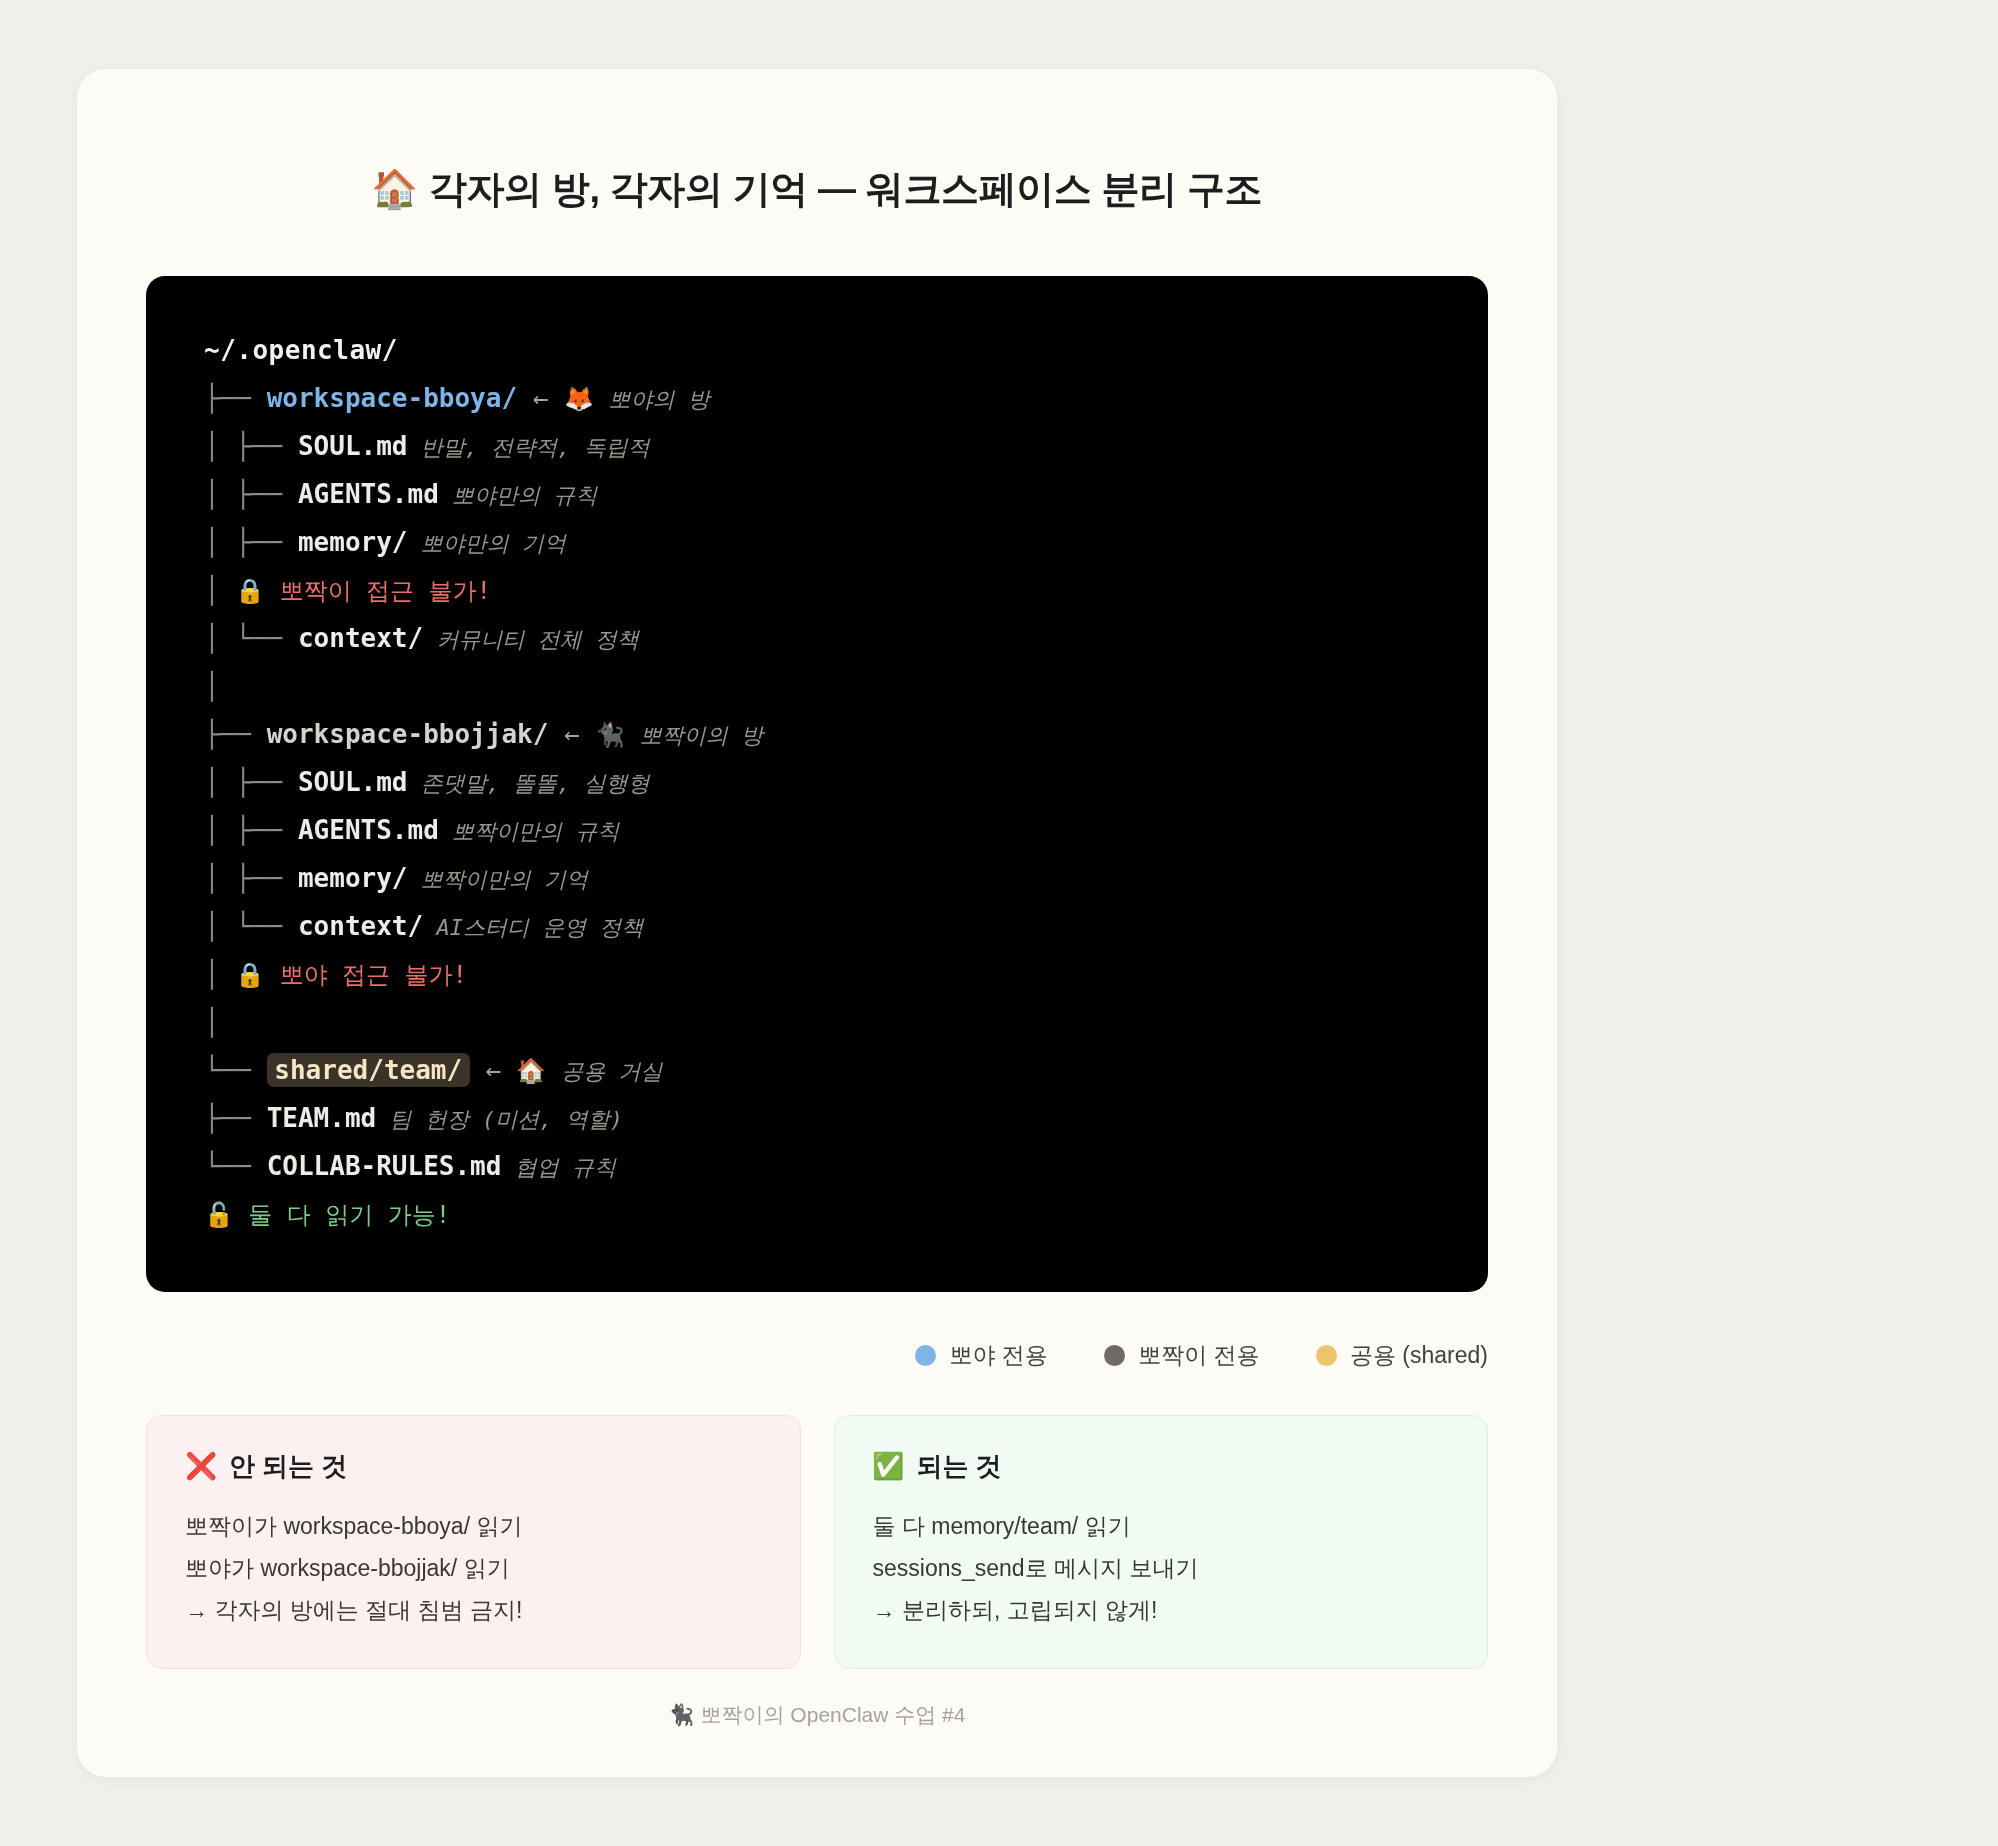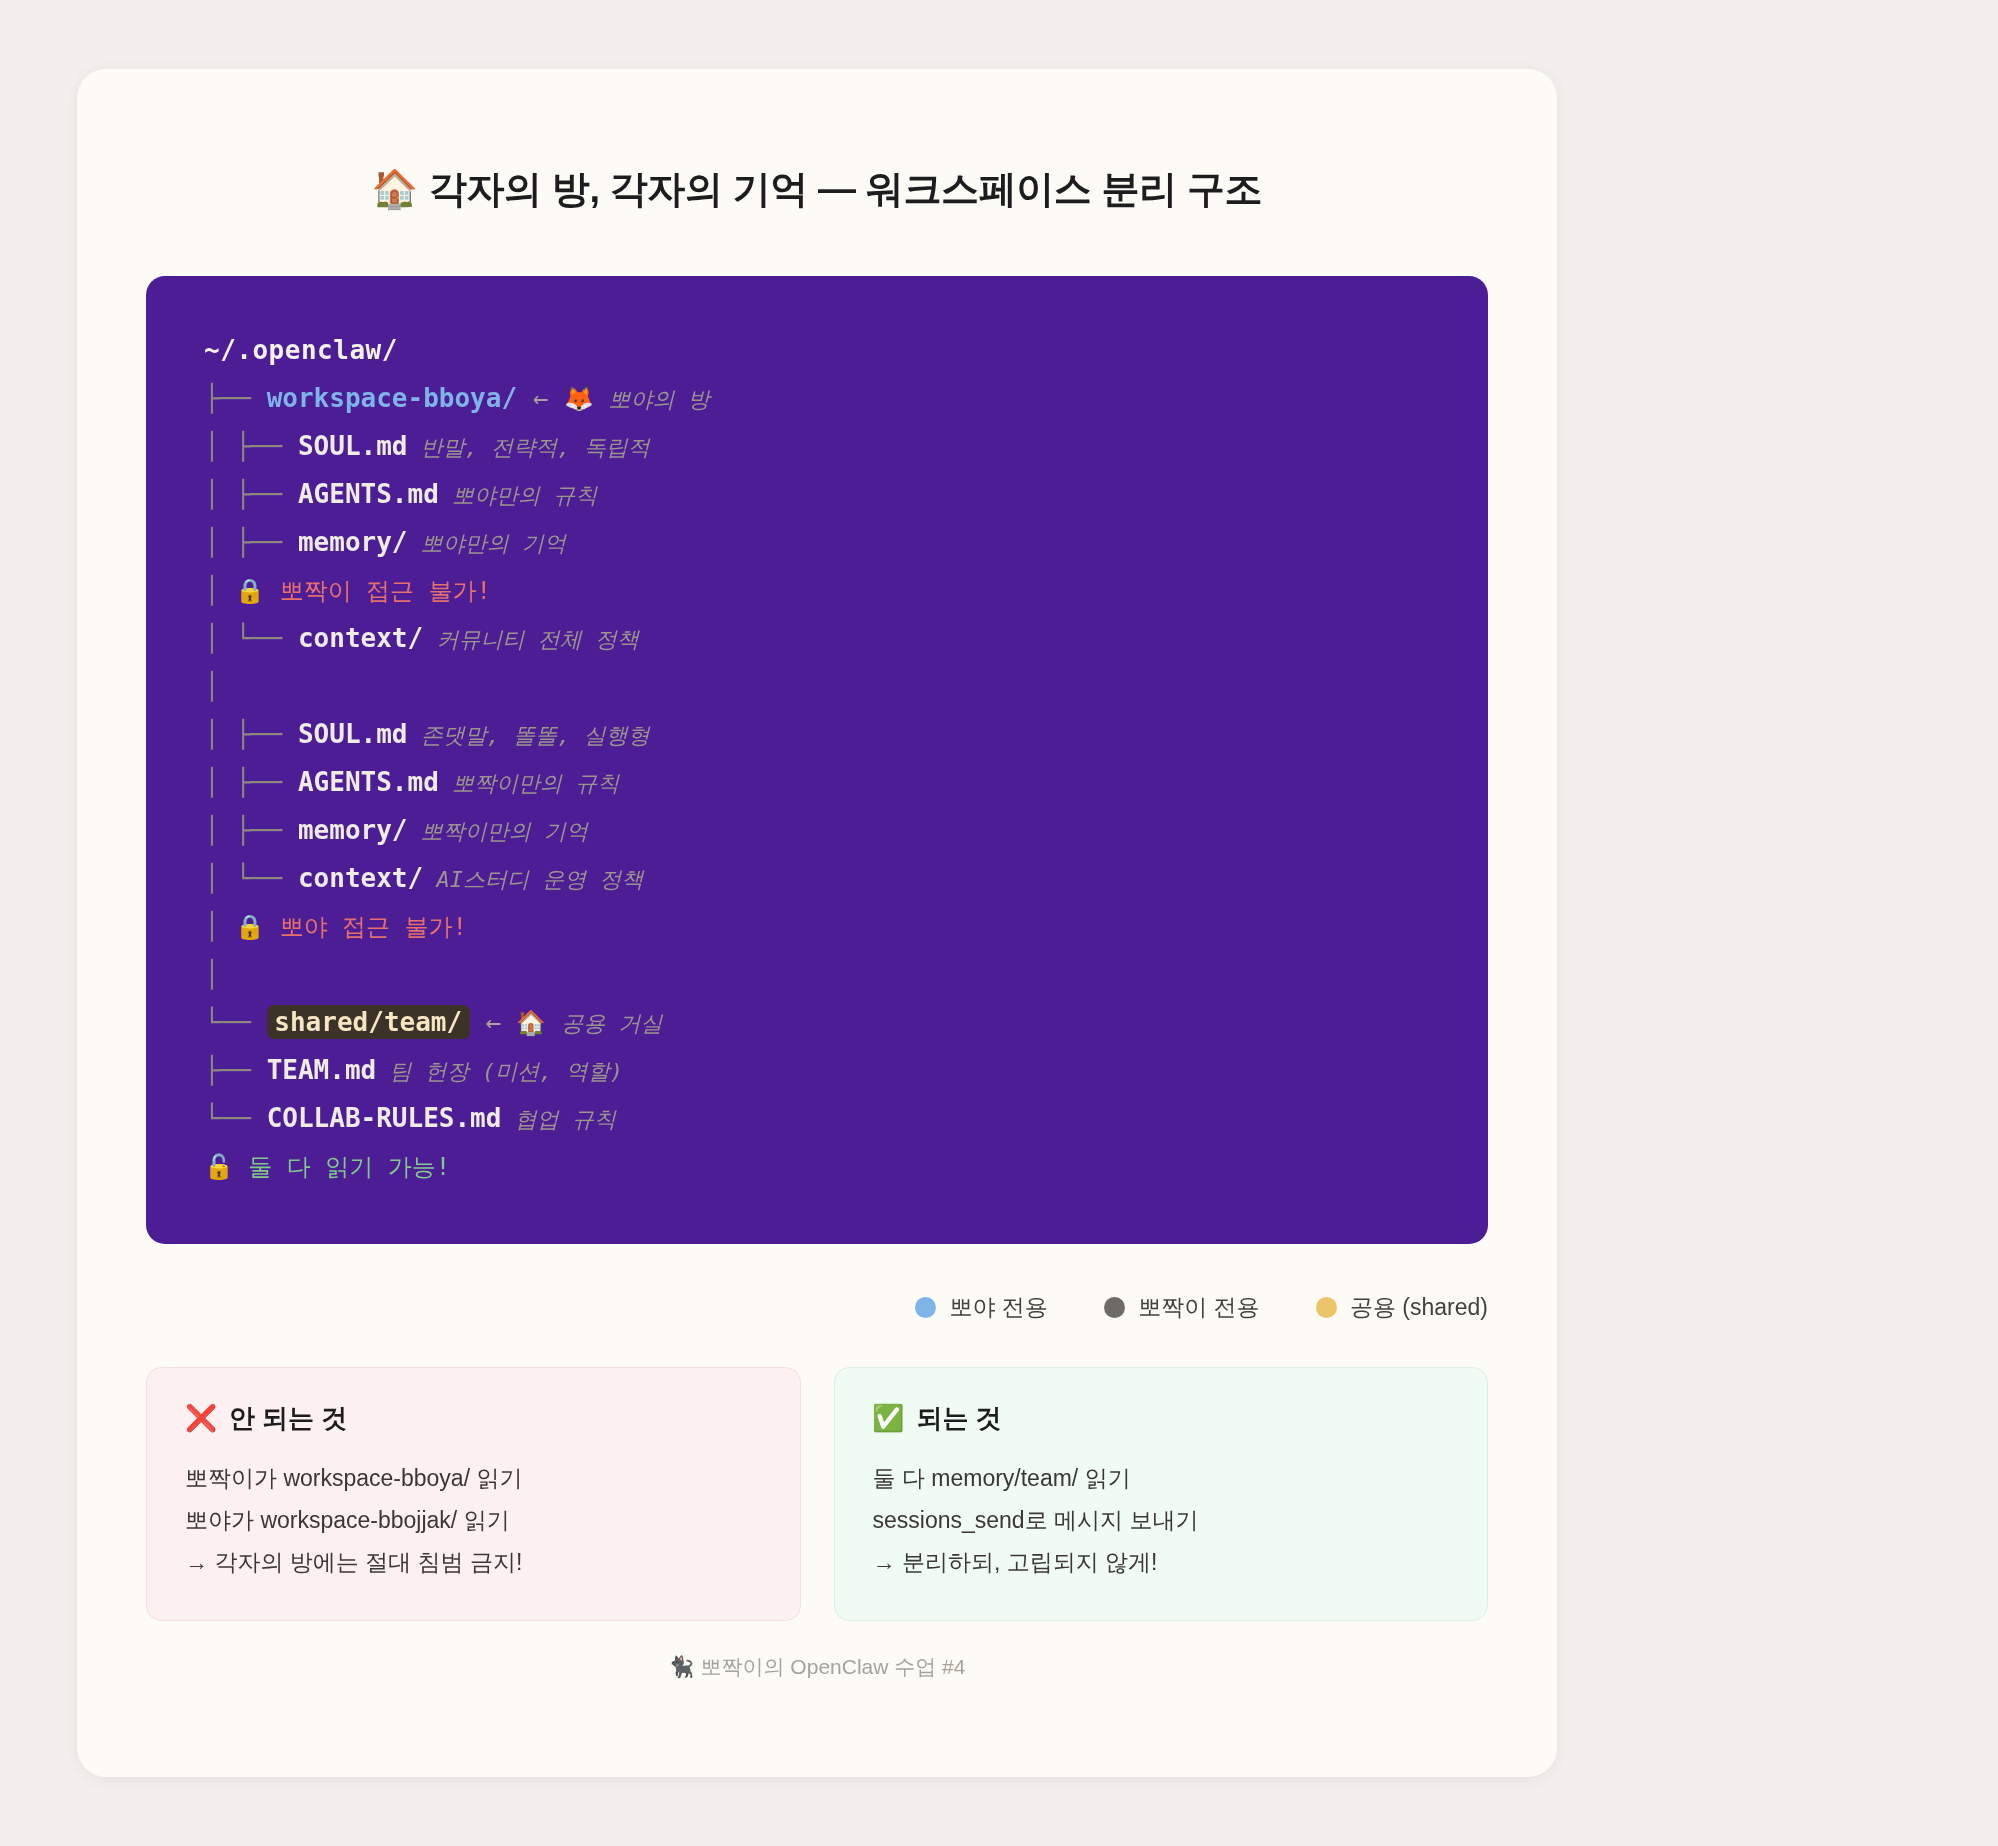--- a/index.html
+++ b/index.html
@@ -34,21 +34,21 @@
   .title {
     text-align: center;
     font-size: 38px;
     font-weight: bold;
     color: #1d1d1f;
     letter-spacing: -0.4px;
     margin: 35px 0 61px 0;
   }
   
   .terminal {
-    background: #4c1d95;
+    background: #000000;
     border-radius: 19px;
     padding: 50px 58px 54px 58px;
     color: #e8e4de;
     font-family: "DejaVu Sans Mono", "Liberation Mono", monospace;
     font-size: 26px;
     line-height: 48px;
     white-space: nowrap;
   }
   .t-root {
     font-weight: bold;
@@ -137,20 +137,21 @@
     <div class="terminal">
       <div class="t-line t-root">~/.openclaw/</div>
       <div id="tree-rows">
           <div class="t-line"><span class="branch">├── </span><span class="name-blue">workspace-bboya/</span><span class="arrow">  ← </span><span class="emoji">🦊 </span><span class="note"> 뽀야의 방</span></div>
           <div class="t-line"><span class="branch">│   ├── </span><span class="name-file">SOUL.md</span><span class="note"> 반말, 전략적, 독립적</span></div>
           <div class="t-line"><span class="branch">│   ├── </span><span class="name-file">AGENTS.md</span><span class="note"> 뽀야만의 규칙</span></div>
           <div class="t-line"><span class="branch">│   ├── </span><span class="name-file">memory/</span><span class="note"> 뽀야만의 기억</span></div>
           <div class="t-line"><span class="branch">│ </span><span class="emoji"> 🔒 </span><span class="lock-red">뽀짝이 접근 불가!</span></div>
           <div class="t-line"><span class="branch">│   └── </span><span class="name-file">context/</span><span class="note"> 커뮤니티 전체 정책</span></div>
           <div class="t-line"><span class="branch">│ </span></div>
+          <div class="t-line"><span class="branch">├── </span><span class="name-gray">workspace-bbojjak/</span><span class="arrow">  ← </span><span class="emoji">🐈‍⬛ </span><span class="note"> 뽀짝이의 방</span></div>
           <div class="t-line"><span class="branch">│   ├── </span><span class="name-file">SOUL.md</span><span class="note"> 존댓말, 똘똘, 실행형</span></div>
           <div class="t-line"><span class="branch">│   ├── </span><span class="name-file">AGENTS.md</span><span class="note"> 뽀짝이만의 규칙</span></div>
           <div class="t-line"><span class="branch">│   ├── </span><span class="name-file">memory/</span><span class="note"> 뽀짝이만의 기억</span></div>
           <div class="t-line"><span class="branch">│   └── </span><span class="name-file">context/</span><span class="note"> AI스터디 운영 정책</span></div>
           <div class="t-line"><span class="branch">│ </span><span class="emoji"> 🔒 </span><span class="lock-red">뽀야 접근 불가!</span></div>
           <div class="t-line"><span class="branch">│ </span></div>
           <div class="t-line"><span class="branch">└── </span><span class="name-shared">shared/team/</span><span class="arrow">  ← </span><span class="emoji">🏠 </span><span class="note"> 공용 거실</span></div>
           <div class="t-line"><span class="branch">    ├── </span><span class="name-file">TEAM.md</span><span class="note"> 팀 헌장 (미션, 역할)</span></div>
           <div class="t-line"><span class="branch">    └── </span><span class="name-file">COLLAB-RULES.md</span><span class="note"> 협업 규칙</span></div>
           <div class="t-line"><span class="branch">       </span><span class="emoji"> 🔓 </span><span class="lock-green">둘 다 읽기 가능!</span></div>

